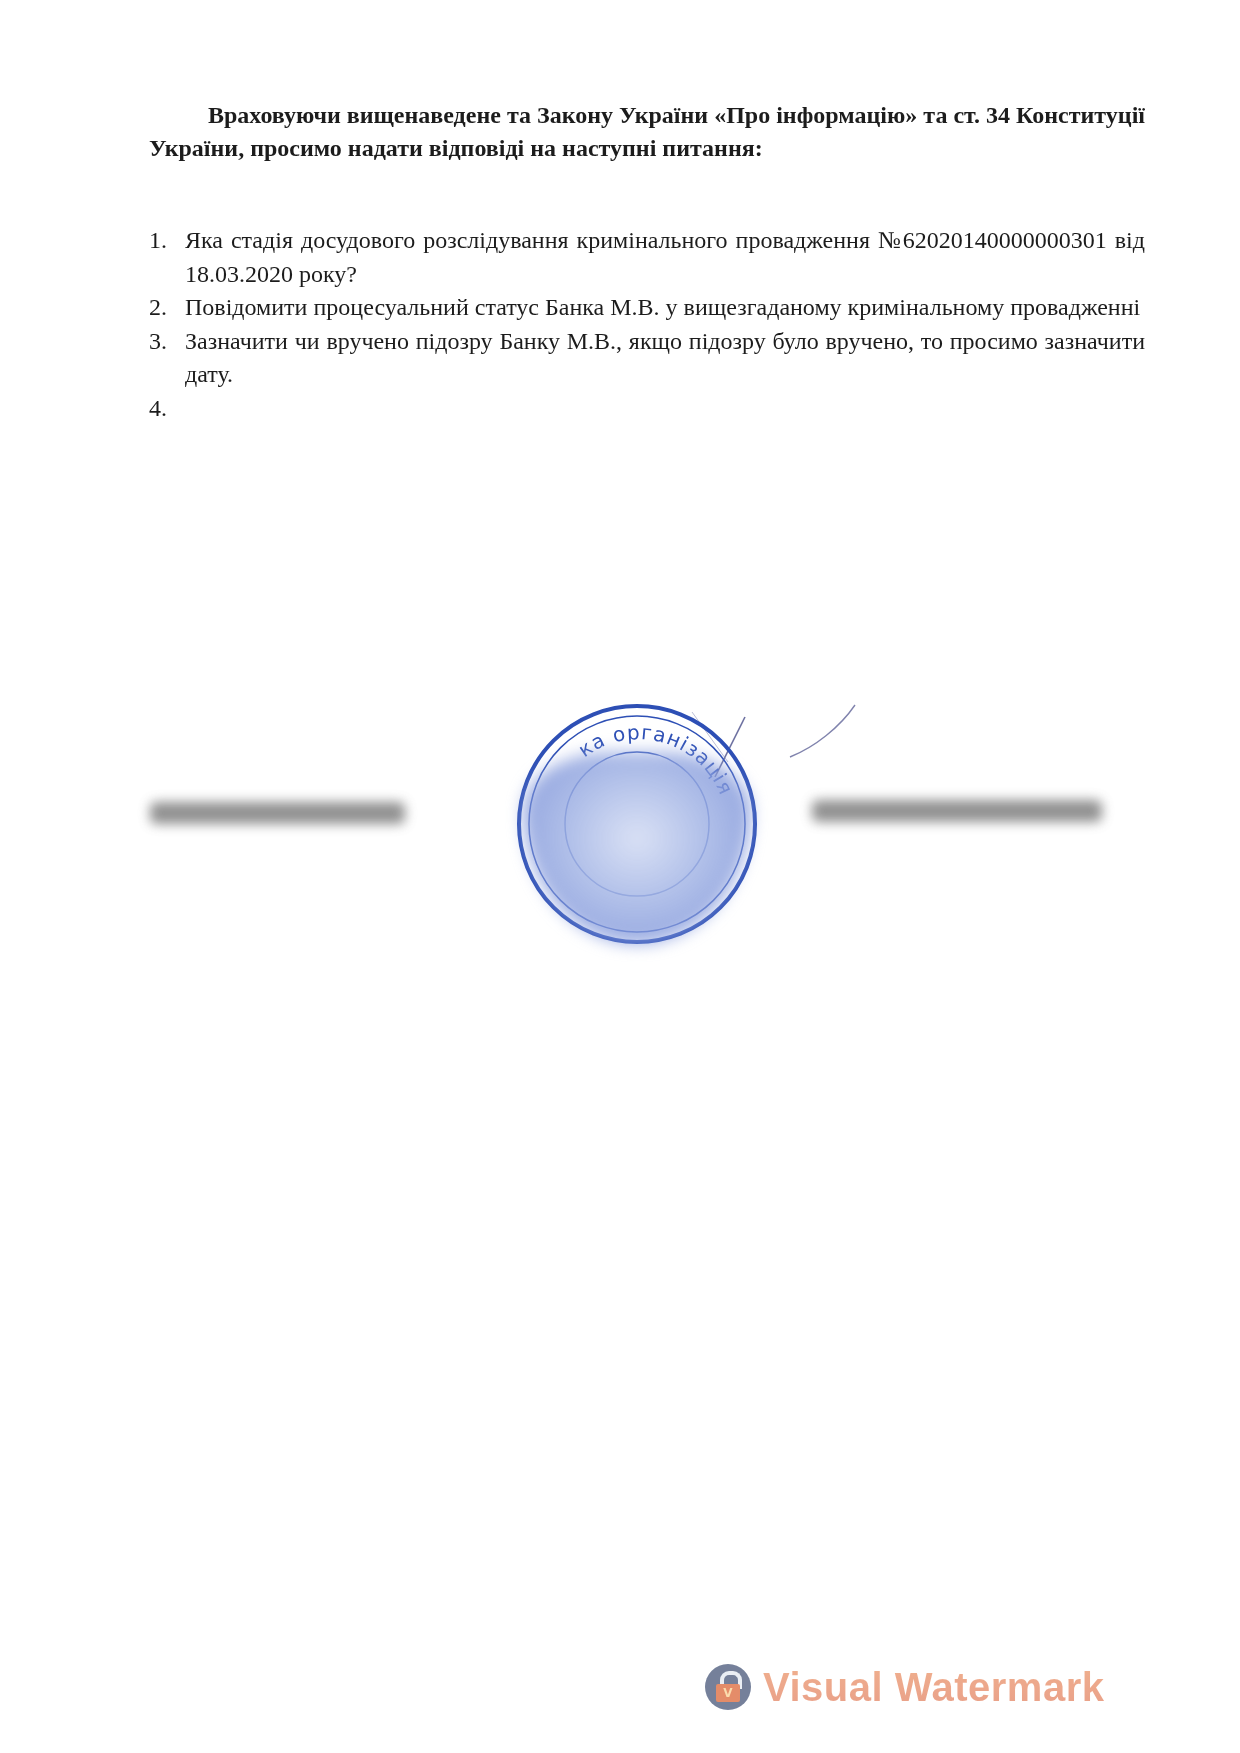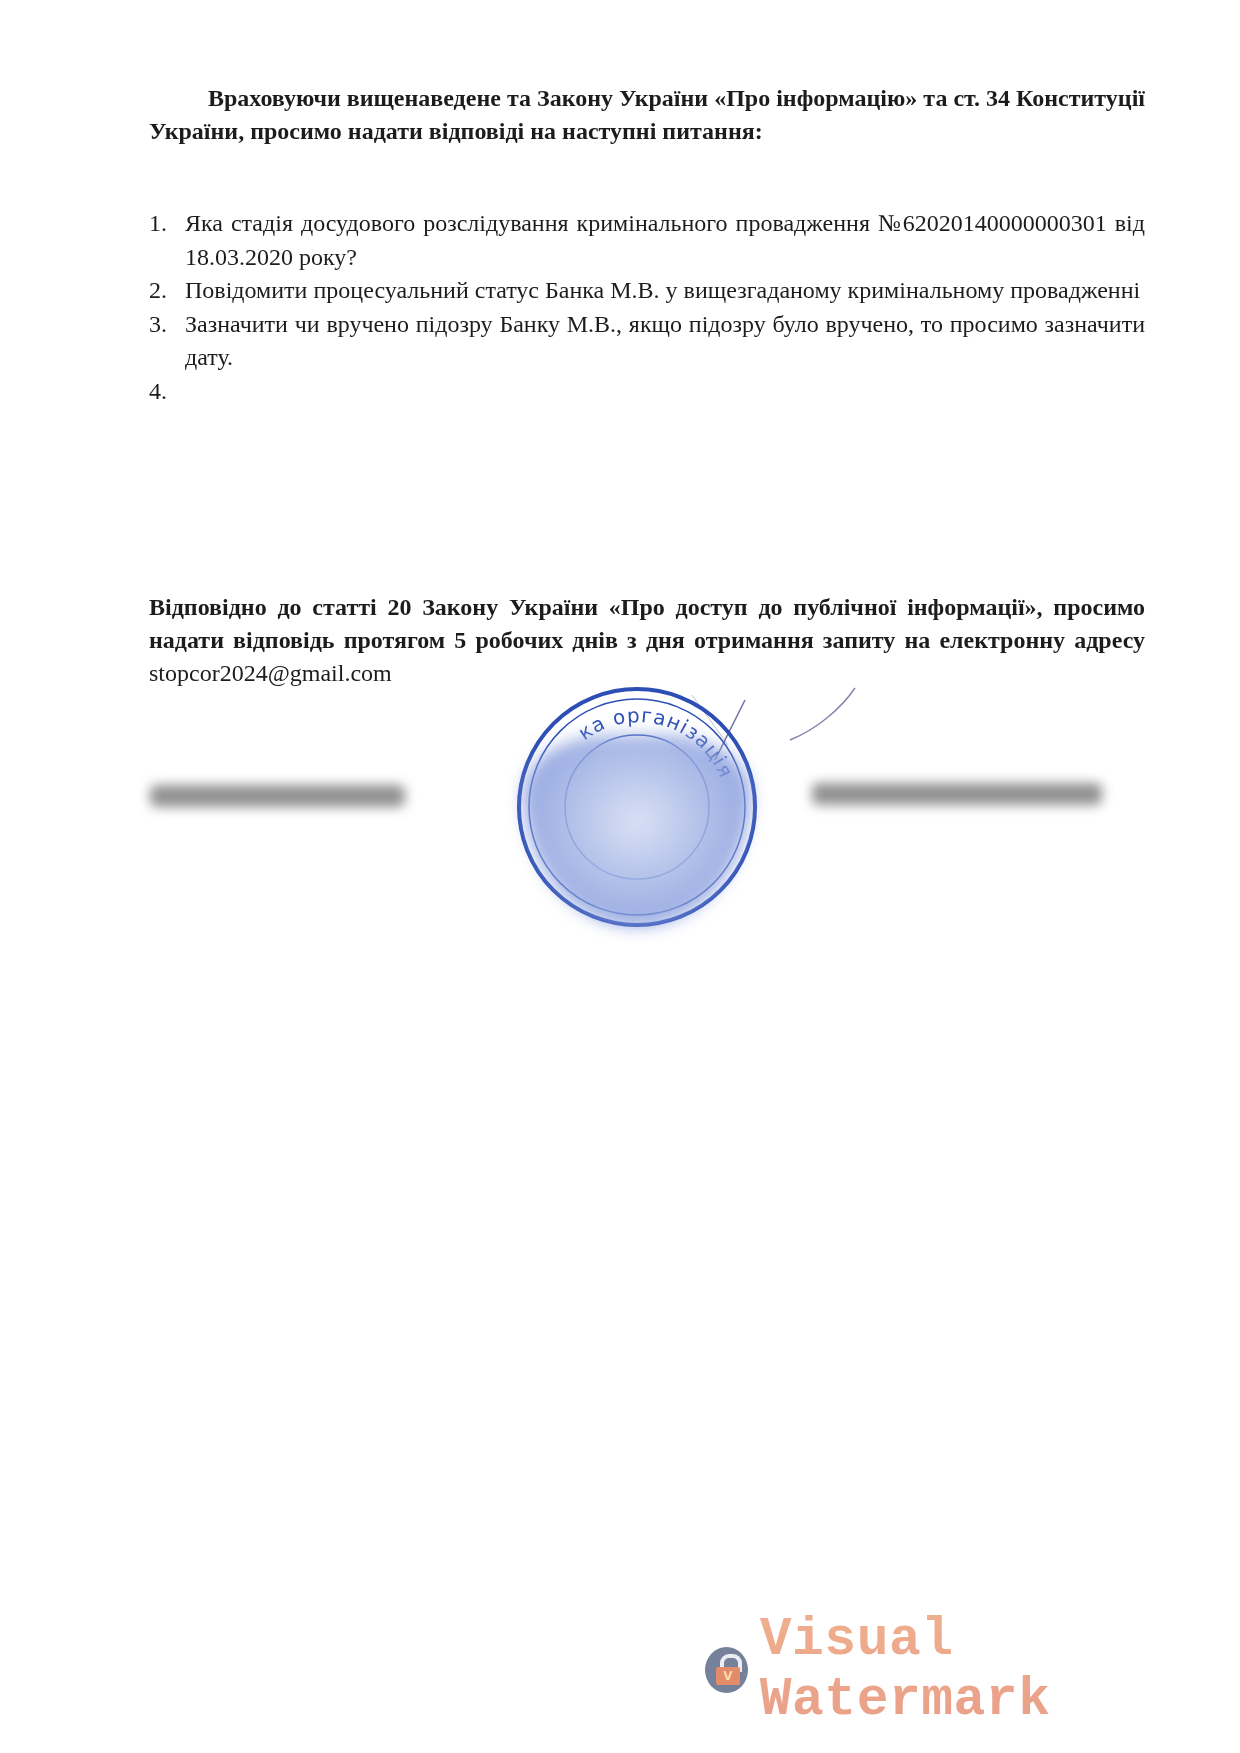--- a/index.html
+++ b/index.html
@@ -10,21 +10,21 @@
     body {
       width: 1240px;
       height: 1753px;
       position: relative;
       overflow: hidden;
       font-family: "Liberation Serif", "DejaVu Serif", serif;
       color: #1c1c1c;
     }
     .page {
       position: absolute;
-      left: 0; top: 0;
+      left: 0; top: 17px;
       width: 1240px;
       height: 1291px;
       background: #ffffff;
     }
     .para {
       position: absolute;
       left: 149px;
       width: 996px;
       font-size: 24px;
       line-height: 33px;
@@ -144,23 +144,23 @@
       background: #e0794f;
       border-radius: 2px;
       color: #fbd6a0;
       font-family: "DejaVu Sans", sans-serif;
       font-size: 12px;
       font-weight: bold;
       text-align: center;
       line-height: 18px;
     }
     .wm-text {
-      font-family: Liberation Mono, monospace;
+      font-family: Liberation Sans, sans-serif;
       font-weight: bold;
-      font-size: 53px;
+      font-size: 40px;
       letter-spacing: 0.5px;
       color: #eb9a77;
       background: linear-gradient(180deg, #eea27b 0%, #e58f74 100%);
       -webkit-background-clip: text;
       background-clip: text;
       -webkit-text-fill-color: transparent;
     }
   </style>
 </head>
 <body>
@@ -180,24 +180,20 @@
     </li>
     <li>
       <span class="num">3.</span>
       <span>Зазначити чи вручено підозру Банку М.В., якщо підозру було вручено, то просимо зазначити дату.</span>
     </li>
     <li>
       <span class="num">4.</span>
     </li>
   </ol>
 
-  <p class="para" id="closing" style="margin:0;">
-    <span class="bold">Відповідно до статті 20 Закону України «Про доступ до публічної інформації», просимо надати відповідь протягом 5 робочих днів з дня отримання запиту на електронну адресу</span>
-    <span class="email">stopcor2024@gmail.com</span>
-  </p>
 
   <div class="sig-blur" id="sig-position"></div>
   <div class="sig-blur" id="sig-name"></div>
 
   <svg class="pen-strokes" viewBox="0 0 1240 1000">
     <path d="M 745 700 L 715 760" stroke="#4a4f8a" stroke-width="1.6" fill="none" opacity="0.8"></path>
     <path d="M 855 688 C 840 710, 815 730, 790 740" stroke="#4a4f8a" stroke-width="1.4" fill="none" opacity="0.7"></path>
     <path d="M 728 745 L 692 695" stroke="#7a7fb0" stroke-width="1" fill="none" opacity="0.5"></path>
   </svg>
 

